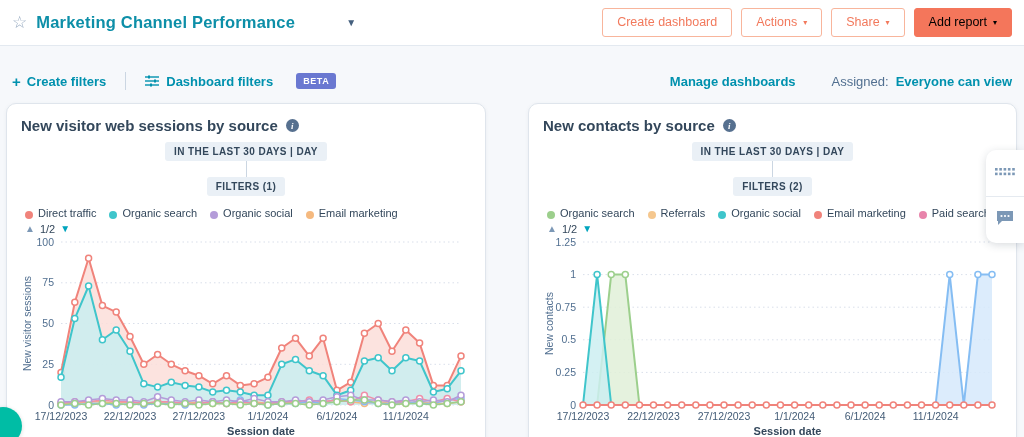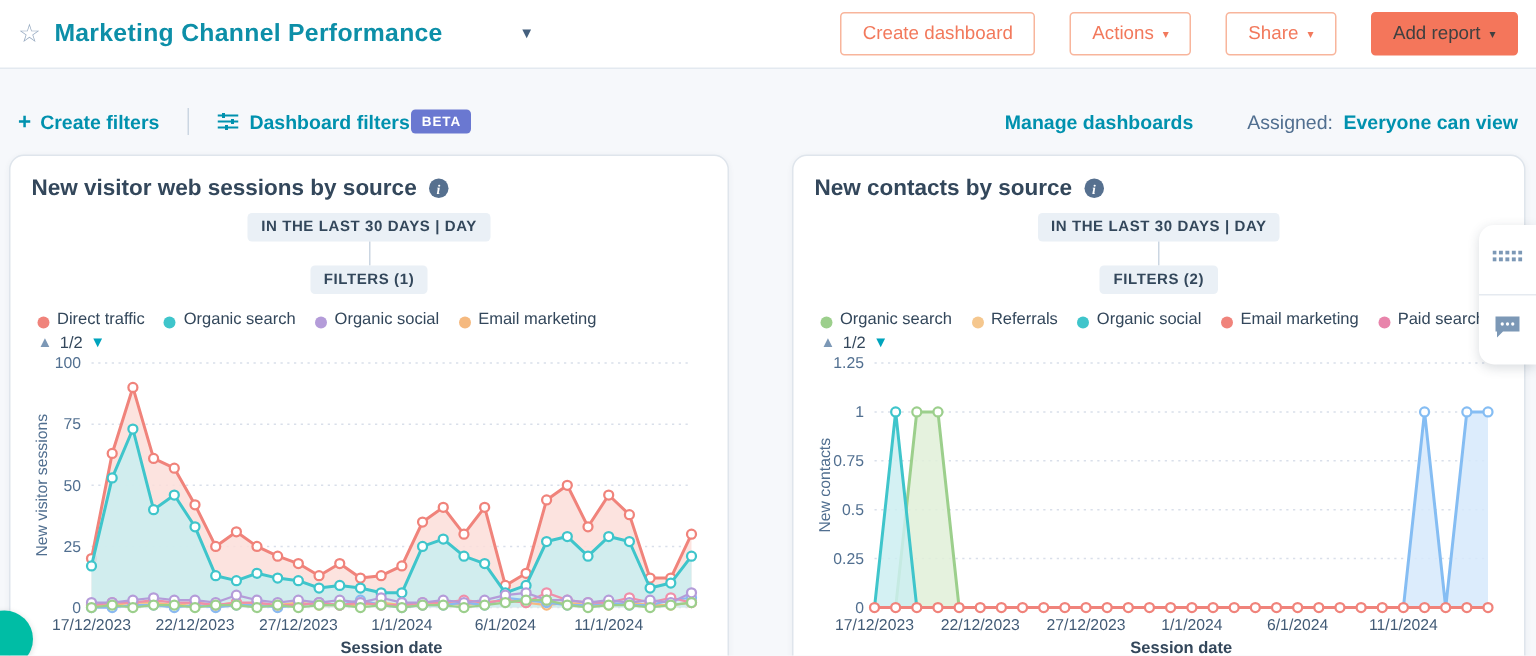--- a/index.html
+++ b/index.html
@@ -9,35 +9,35 @@
     font-family:"Liberation Sans", sans-serif;
   }
   
   .topbar{position:absolute;top:0;left:0;right:0;height:46px;background:#fff;
     border-bottom:1px solid #e3e9f0;display:flex;align-items:center;
     padding:0 12px;box-sizing:border-box;}
   .star{color:#99acc2;font-size:17px;margin-right:9px;cursor:pointer;line-height:1;}
   .title-wrap{display:flex;align-items:center;cursor:pointer;gap:42px;}
   .dash-title{font-size:16.5px;font-weight:bold;color:#0d8fa8;letter-spacing:.2px;}
   .title-caret{font-size:10px;color:#45607e;margin-left:9px;}
-  .topbar-buttons{margin-left:auto;display:flex;gap:23px;align-items:center;padding-left:20px;}
+  .topbar-buttons{margin-left:auto;display:flex;gap:9px;align-items:center;padding-left:20px;}
   .btn{font-size:12.5px;border-radius:3px;padding:6px 14px;cursor:pointer;
     font-family:inherit;display:flex;align-items:center;line-height:1.2;}
   .btn.outline{background:#fff;border:1px solid #f8b59c;color:#f2795c;}
-  .btn.primary{background:#f4765b;border:1px solid #f4765b;color:#404040;}
+  .btn.primary{background:#f4765b;border:1px solid #f4765b;color:#000000;}
   .caret{font-size:8px;margin-left:6px;}
   
   .filterbar{position:absolute;top:68px;left:0;right:0;height:26px;display:flex;
     align-items:center;padding:0 12px;box-sizing:border-box;font-size:13px;}
   .teal-link{color:#0091ae;font-weight:bold;cursor:pointer;white-space:nowrap;}
   .plus{color:#0091ae;font-size:15px;font-weight:bold;margin-right:6px;}
   .vdiv{width:1px;height:18px;background:#cbd6e2;margin:0 19px;}
   .sliders-icon{margin-right:7px;display:inline-flex;}
   .beta{background:#6a78d1;color:#fff;font-size:9px;font-weight:bold;
-    letter-spacing:.6px;border-radius:3px;padding:3px 7px;margin-left:1px;}
+    letter-spacing:.6px;border-radius:3px;padding:3px 7px;margin-left:23px;}
   .fb-right{margin-left:auto;display:flex;align-items:center;}
   .assigned-label{color:#516f90;margin-left:36px;margin-right:7px;font-weight:normal;}
   
   .card{position:absolute;top:103px;height:393px;background:#fff;
     border:1px solid #dfe5ec;border-radius:10px;box-sizing:border-box;
     padding:13px 14px;box-shadow:0 1px 4px rgba(45,62,80,.06);}
   #card1{left:6px;width:480px;}
   #card2{left:496px;width:489px;margin-left:32px;}
   .card-title{font-size:15px;font-weight:bold;color:#33475b;display:flex;
     align-items:center;gap:8px;}

